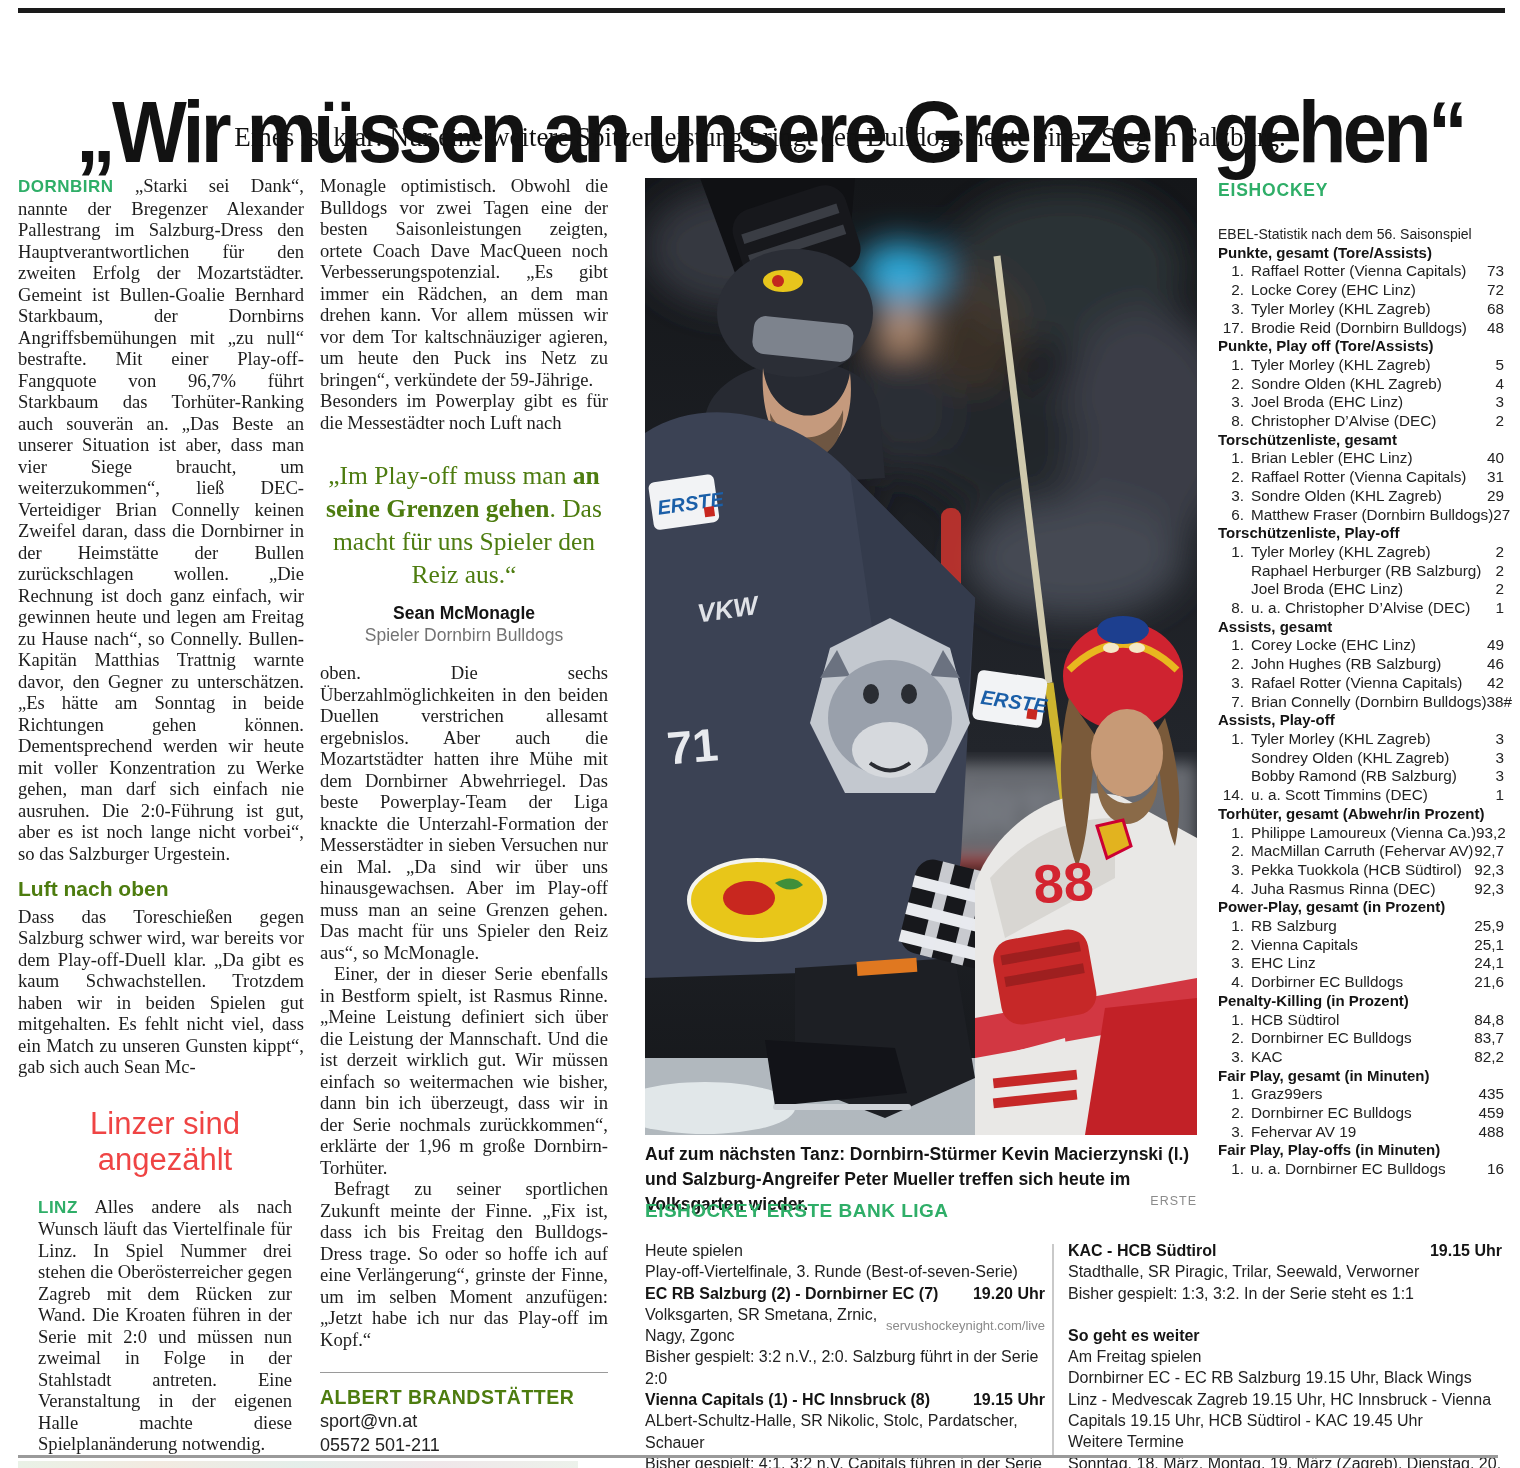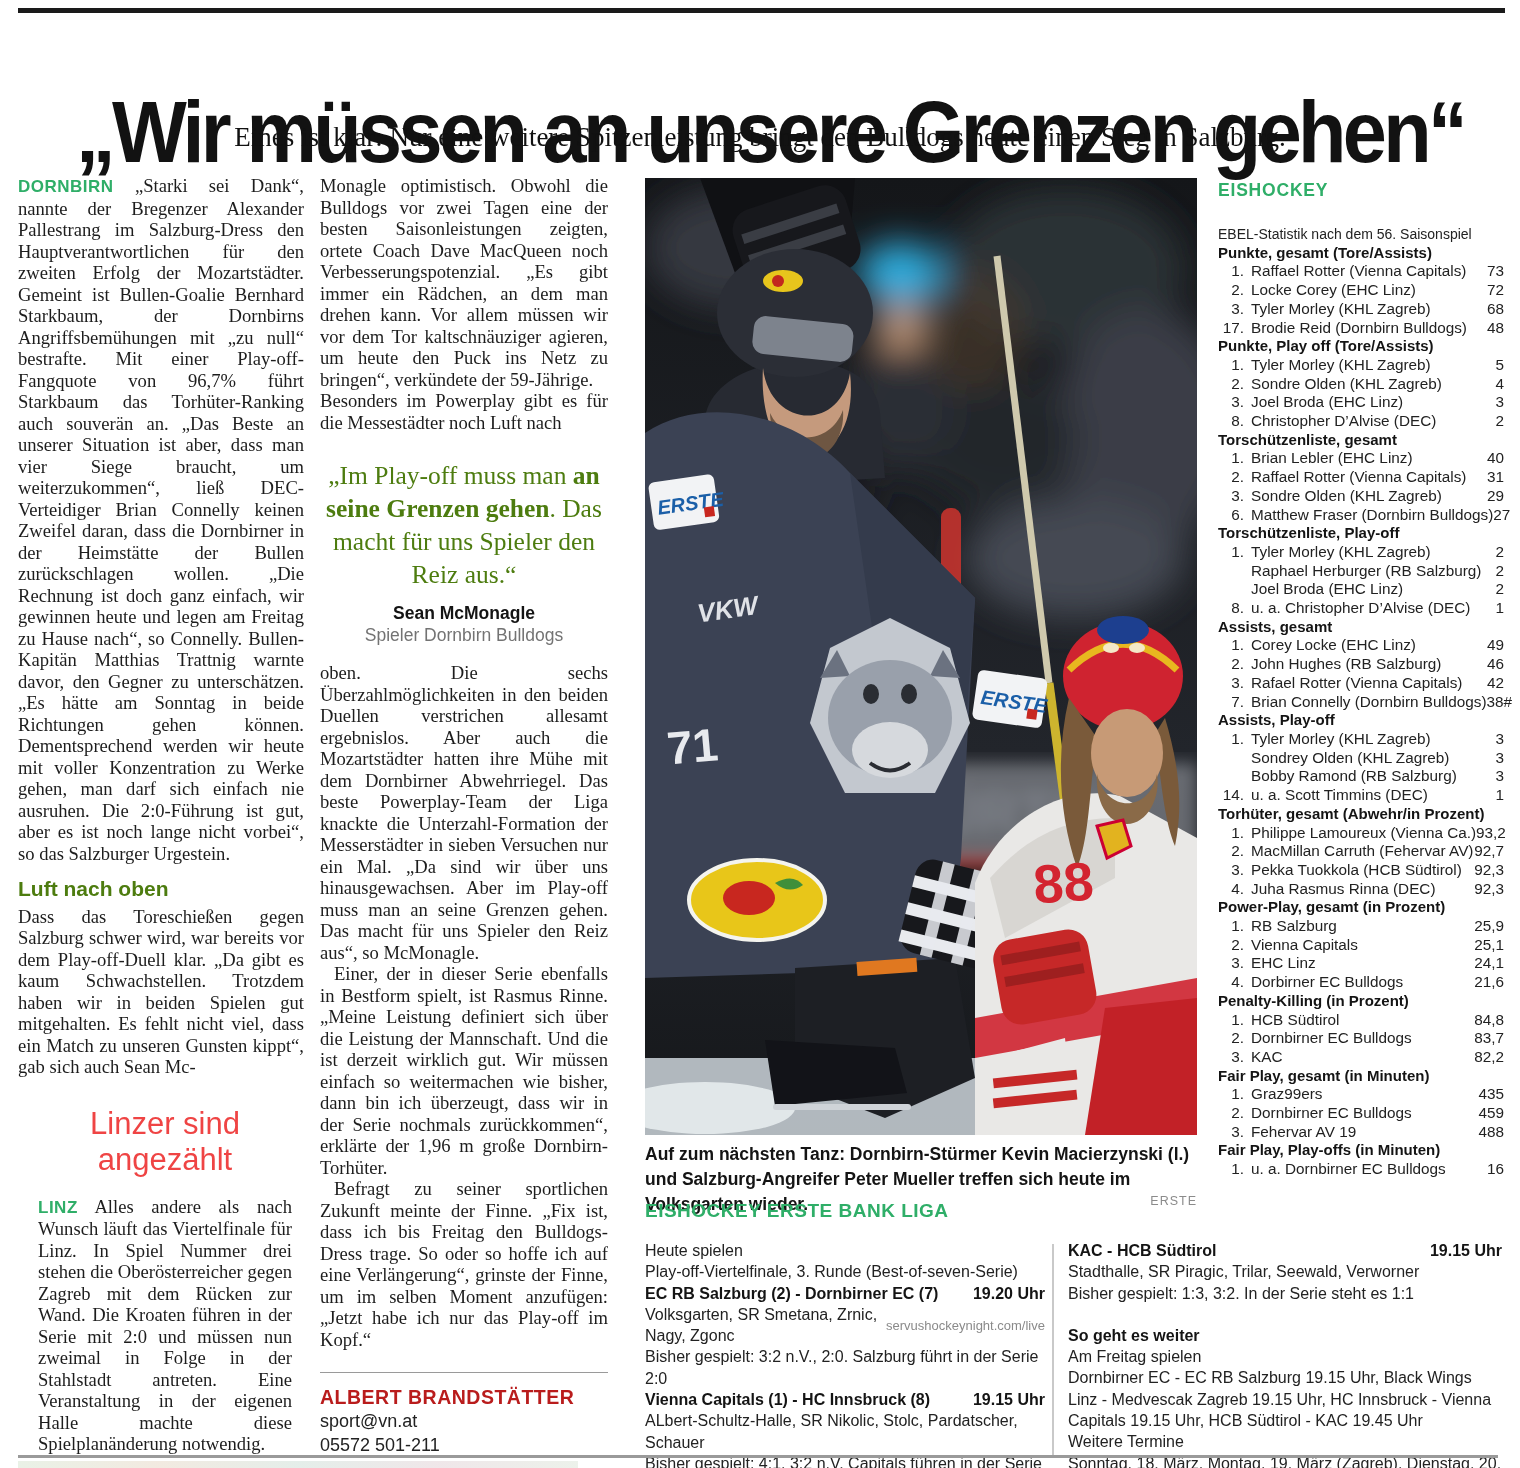--- a/index.html
+++ b/index.html
@@ -25,21 +25,21 @@
   .sidebar-title{font-family:"Liberation Sans", sans-serif;font-weight:400;font-size:31px;
                  line-height:36px;text-align:center;color:#ef4444;margin:0 0 18px 0;}
   .pullquote{margin:26px 0 8px 0;text-align:center;font-size:25.5px;line-height:33px;color:#4d7c0f;}
   .pq-bold{font-weight:700;}
   .pq-author{font-family:"Liberation Sans", sans-serif;font-weight:700;font-size:17.5px;
              text-align:center;margin-top:12px;color:#141414;}
   .pq-role{font-family:"Liberation Sans", sans-serif;font-size:17.5px;text-align:center;
            color:#737373;margin-bottom:16px;}
   .author-block{margin-top:22px;border-top:1.5px solid #9a9a9a;padding-top:14px;
                 font-family:"Liberation Sans", sans-serif;text-align:left;}
-  .author-name{font-weight:700;font-size:19.5px;letter-spacing:.5px;color:#b91c1c;}
+  .author-name{font-weight:700;font-size:19.5px;letter-spacing:.5px;color:#4d7c0f;}
   .author-email,.author-phone{font-size:18px;color:#222;line-height:24px;}
   
   .photo{position:absolute;left:645px;top:178px;width:552px;height:957px;background:#17191d;}
   .caption{position:absolute;left:645px;top:1142px;width:552px;
            font-family:"Liberation Sans", sans-serif;font-weight:700;font-size:17.5px;
            line-height:25px;color:#141414;}
   .credit{position:absolute;right:0;bottom:3px;font-weight:400;font-size:12.5px;
           letter-spacing:1px;color:#8b8b8b;}
   
   .stats{position:absolute;left:1218px;top:180px;width:286px;

